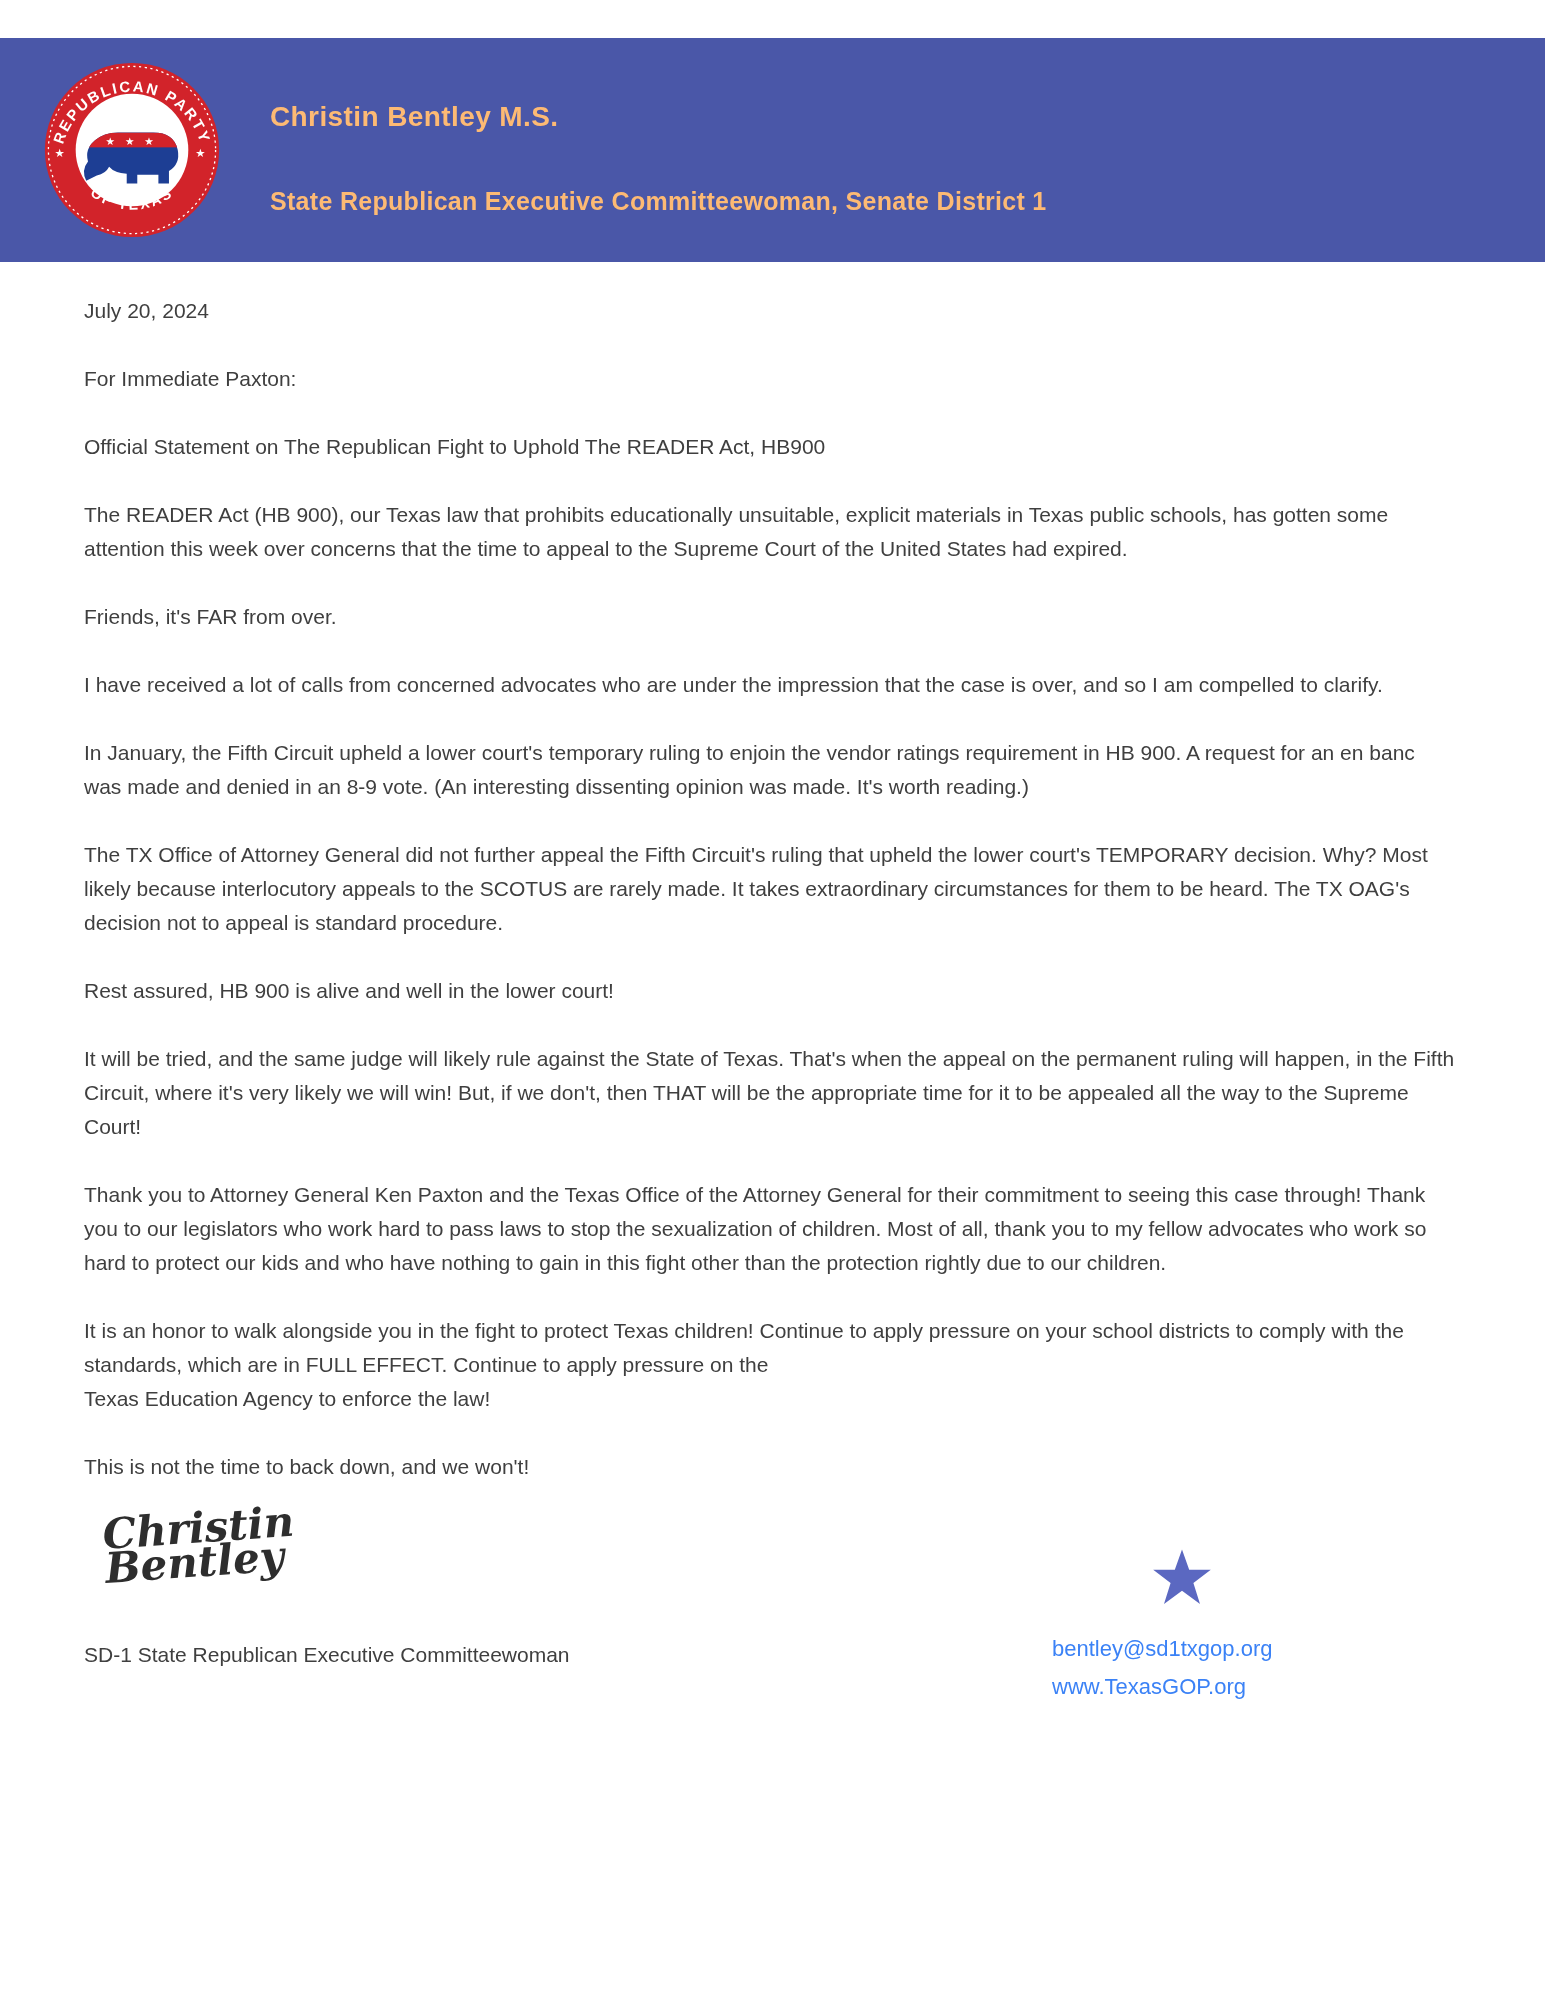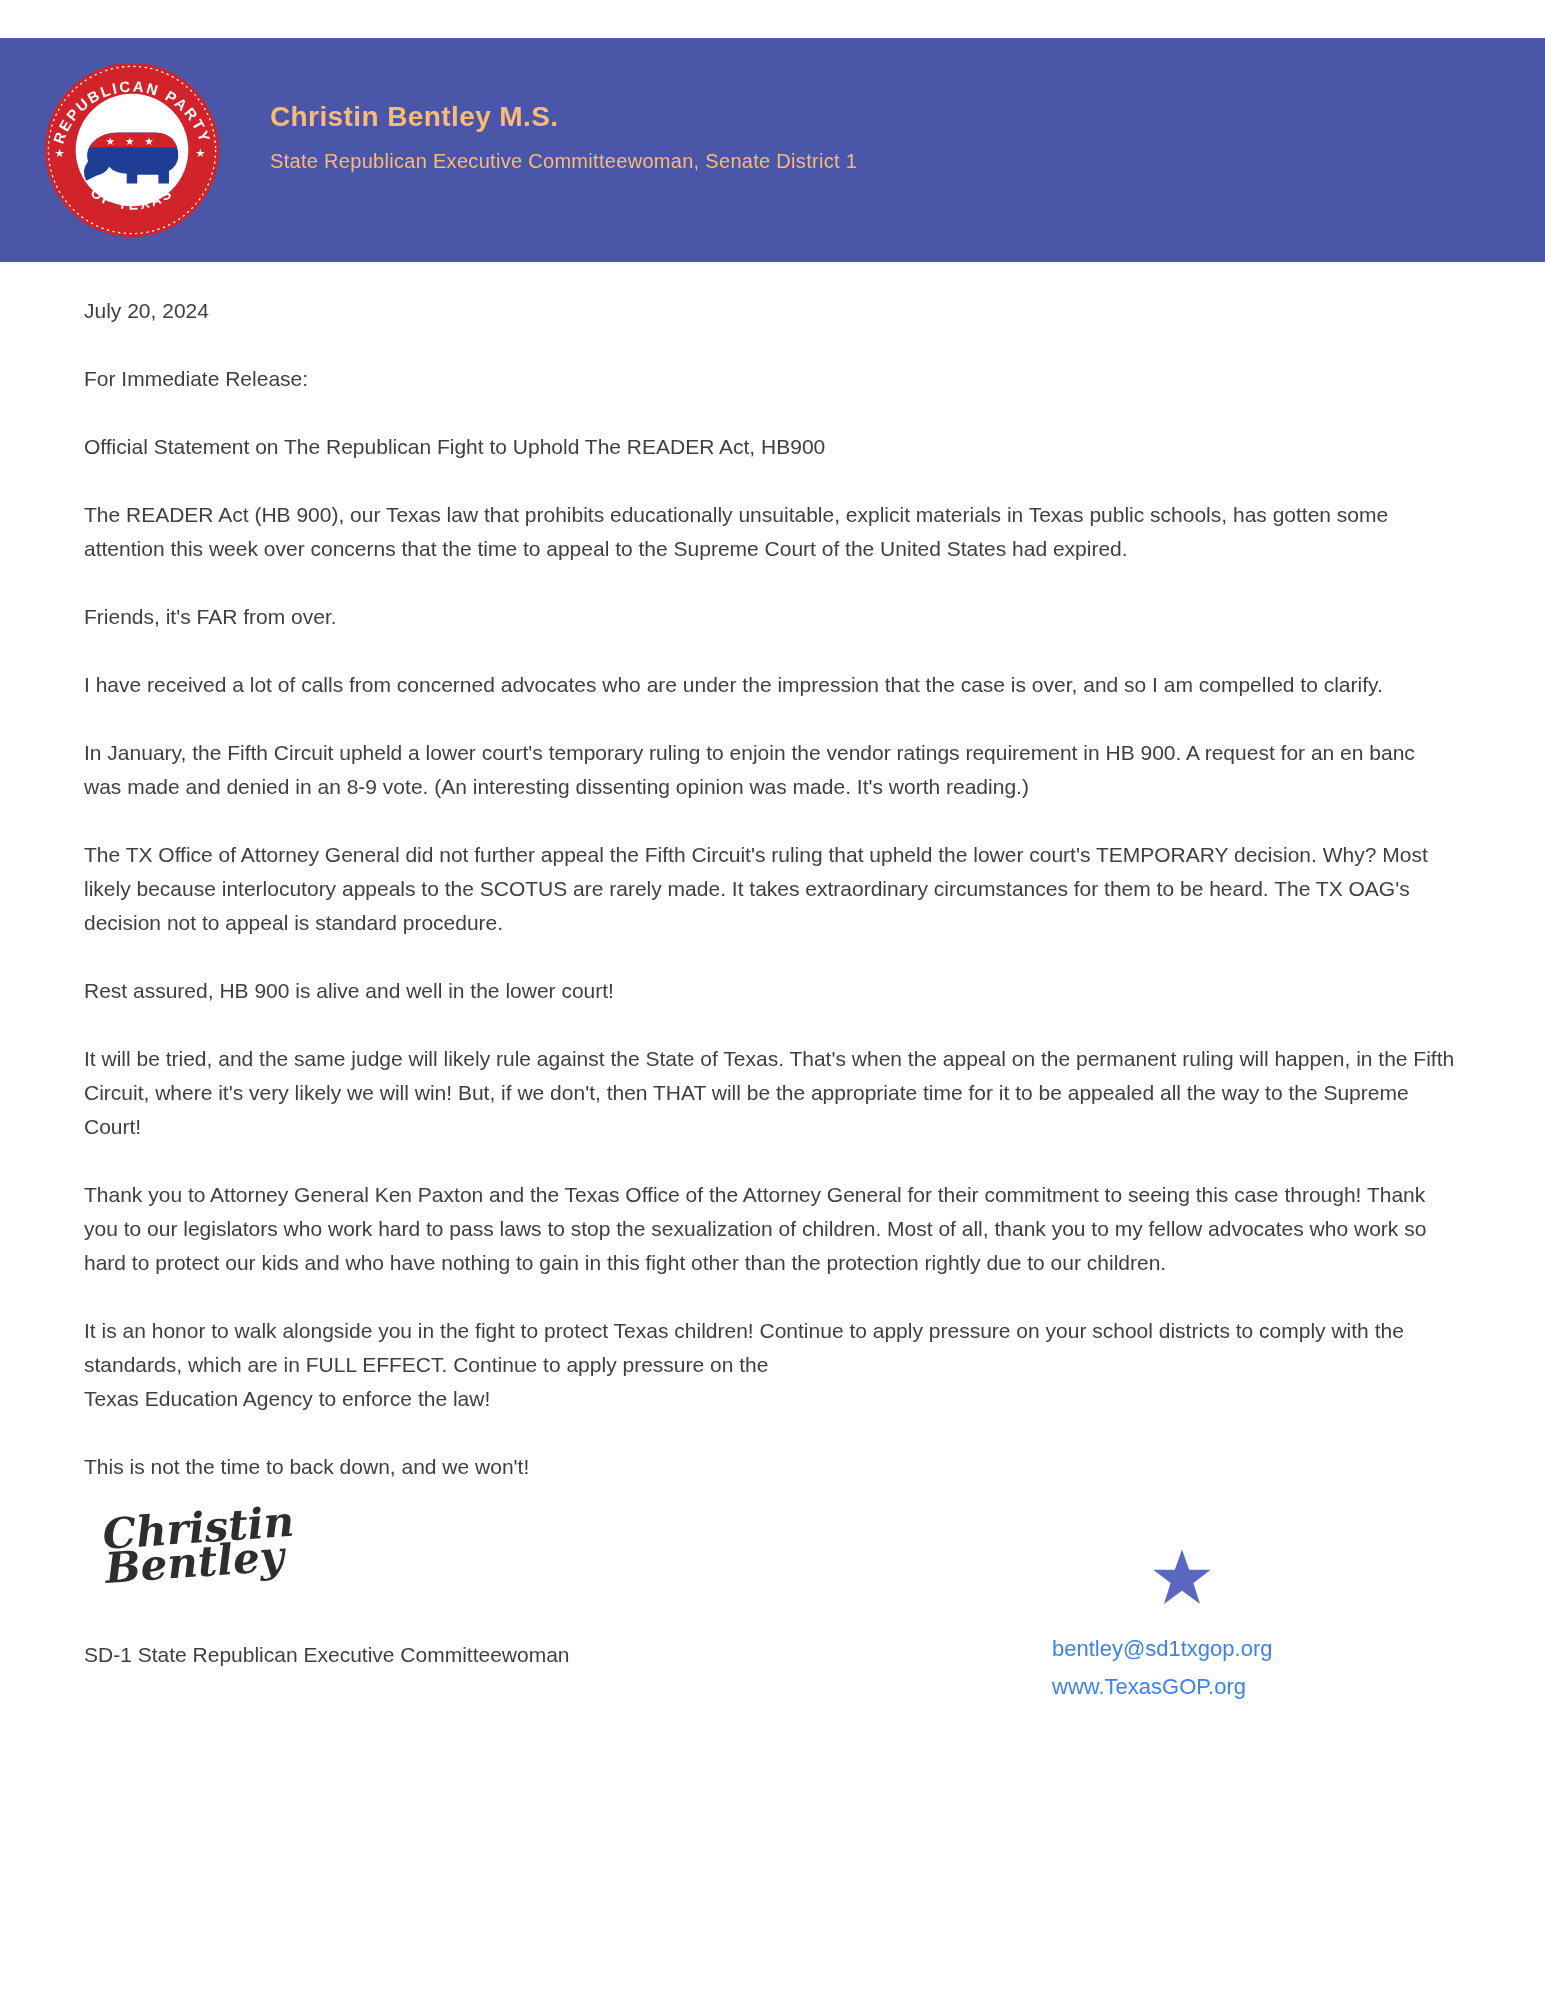--- a/index.html
+++ b/index.html
@@ -30,22 +30,22 @@
   .banner-text {
     position: absolute;
     left: 270px; top: 58px;
     color: #fdba74;
   }
   .banner-name {
     font-size: 28px; font-weight: bold;
     line-height: 42px; letter-spacing: 0.4px;
   }
   .banner-title {
-    font-size: 20px; font-weight: normal;
-    line-height: 46px; letter-spacing: 0.3px;
+    font-size: 25px; font-weight: bold;
+    line-height: 46px; letter-spacing: 0.3px; margin-top: 40px;
   }
 
   
   .letter {
     position: absolute;
     left: 84px; top: 294px;
     width: 1390px;
     color: #3f3f3f;
     font-size: 21px;
     line-height: 34px;
@@ -126,21 +126,21 @@
     </div>
 
     <div class="banner-text">
       <div class="banner-name">Christin Bentley M.S.</div>
       <div class="banner-title">State Republican Executive Committeewoman, Senate District 1</div>
     </div>
   </header>
 
   <main class="letter">
     <p>July 20, 2024</p>
-    <p>For Immediate Release:</p>
+    <p>For Immediate Paxton:</p>
     <p>Official Statement on The Republican Fight to Uphold The READER Act, HB900</p>
 
     <p>The READER Act (HB 900), our Texas law that prohibits educationally unsuitable, explicit materials in Texas public schools, has gotten some attention this week over concerns that the time to appeal to the Supreme Court of the United States had expired.</p>
     <p>Friends, it's FAR from over.</p>
     <p>I have received a lot of calls from concerned advocates who are under the impression that the case is over, and so I am compelled to clarify.</p>
     <p>In January, the Fifth Circuit upheld a lower court's temporary ruling to enjoin the vendor ratings requirement in HB 900. A request for an en banc was made and denied in an 8-9 vote. (An interesting dissenting opinion was made. It's worth reading.)</p>
     <p>The TX Office of Attorney General did not further appeal the Fifth Circuit's ruling that upheld the lower court's TEMPORARY decision. Why? Most likely because interlocutory appeals to the SCOTUS are rarely made. It takes extraordinary circumstances for them to be heard. The TX OAG's decision not to appeal is standard procedure.</p>
     <p>Rest assured, HB 900 is alive and well in the lower court!</p>
     <p>It will be tried, and the same judge will likely rule against the State of Texas. That's when the appeal on the permanent ruling will happen, in the Fifth Circuit, where it's very likely we will win! But, if we don't, then THAT will be the appropriate time for it to be appealed all the way to the Supreme Court!</p>
     <p>Thank you to Attorney General Ken Paxton and the Texas Office of the Attorney General for their commitment to seeing this case through! Thank you to our legislators who work hard to pass laws to stop the sexualization of children. Most of all, thank you to my fellow advocates who work so hard to protect our kids and who have nothing to gain in this fight other than the protection rightly due to our children.</p>

